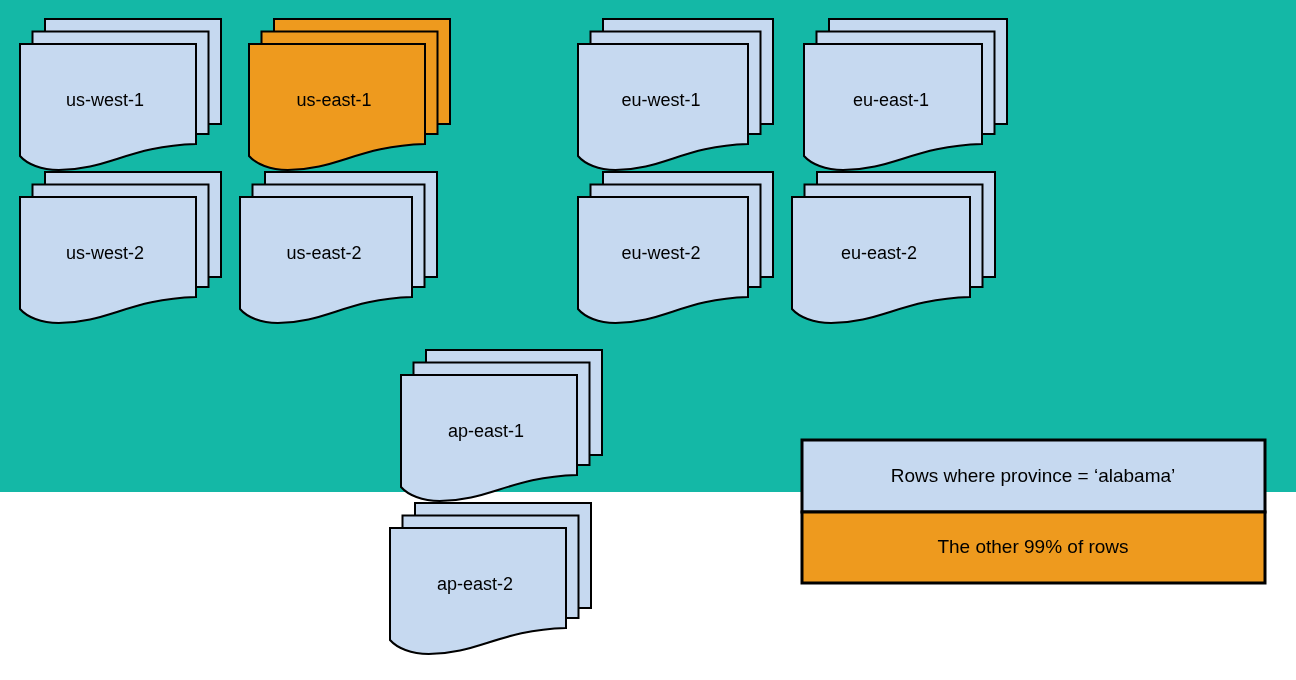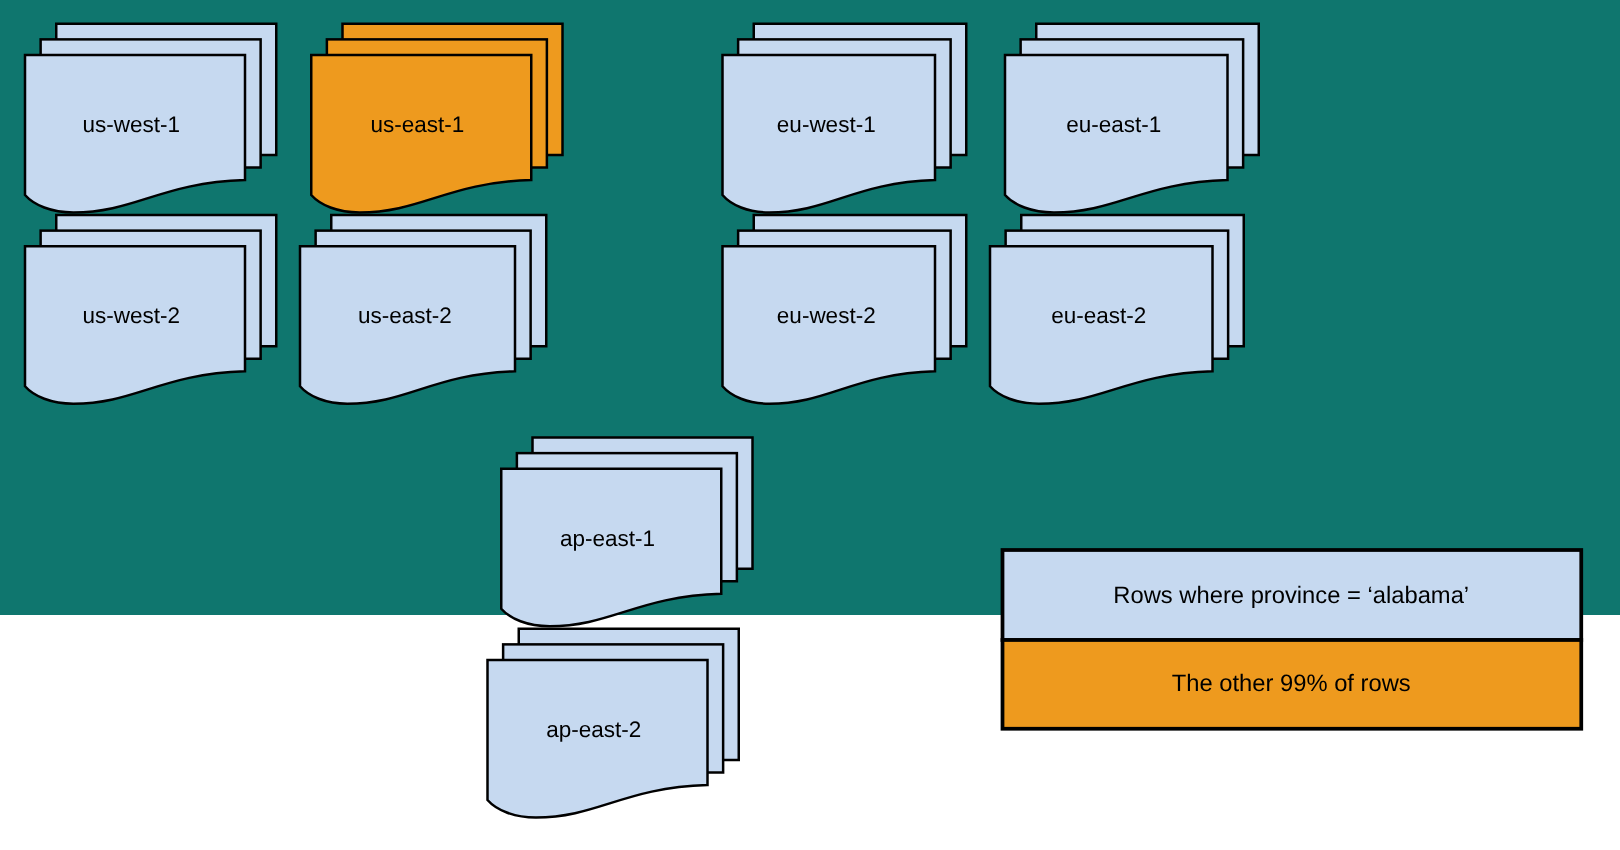--- a/index.html
+++ b/index.html
@@ -11,21 +11,21 @@
   body {
     width: 1296px;
     height: 680px;
     font-family: "Liberation Sans", sans-serif;
     overflow: hidden;
   }
   #canvas {
     position: relative;
     width: 1296px;
     height: 492px;
-    background: #0f766e;
+    background: #14b8a6;
   }
   svg#diagram {
     position: absolute;
     left: 0;
     top: 0;
     width: 1296px;
     height: 680px;
     display: block;
   }
   .stack-shape {

